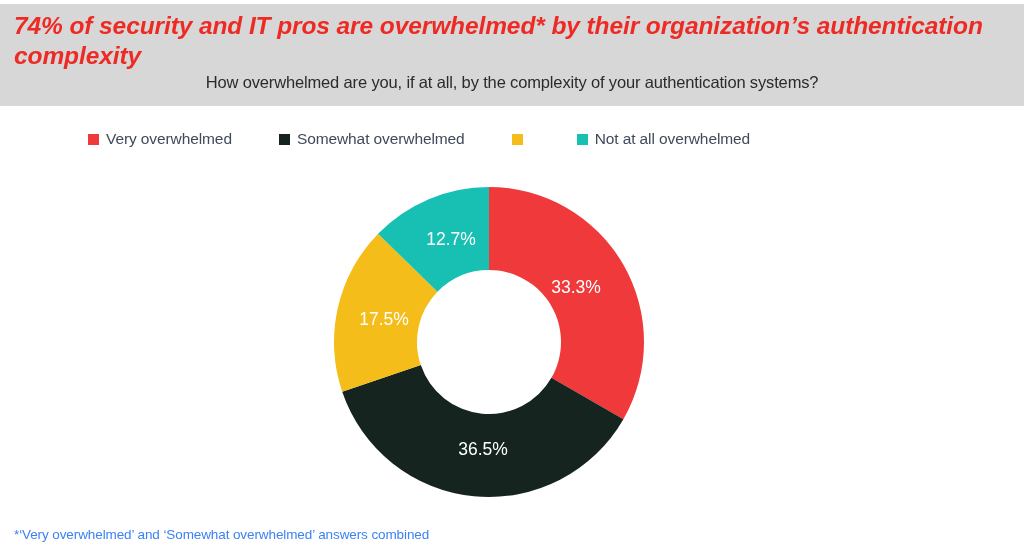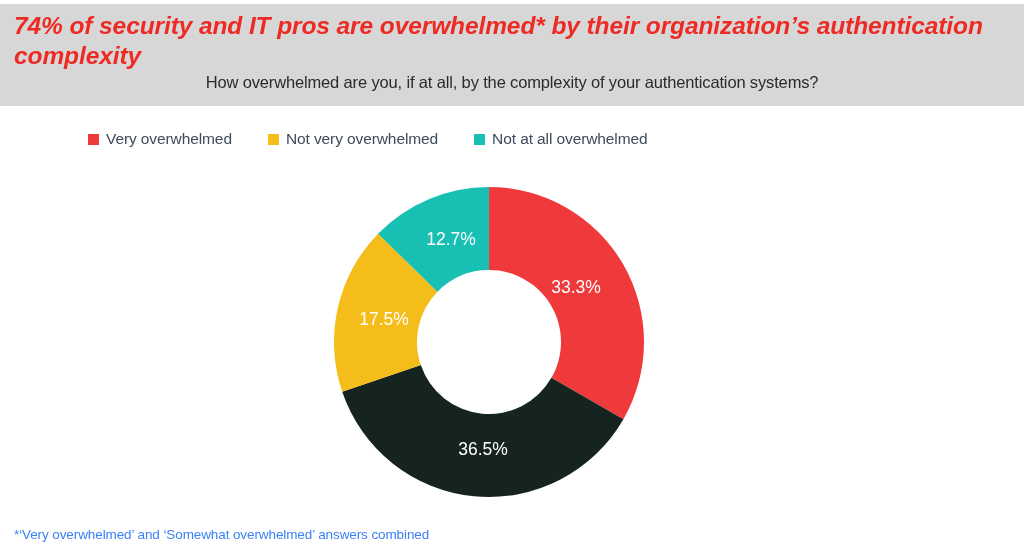--- a/index.html
+++ b/index.html
@@ -51,21 +51,21 @@
   #legend {
     position: absolute;
     left: 88px;
     top: 130px;
     display: flex;
     align-items: center;
   }
   .legend-item {
     display: flex;
     align-items: center;
-    margin-right: 36px;
+    margin-right: 47px;
   }
   .legend-swatch {
     width: 11px;
     height: 11px;
     margin-right: 7px;
     flex: 0 0 auto;
   }
   .legend-label {
     font-size: 15.5px;
     color: #3f4a5a;
@@ -111,24 +111,27 @@
 
 <div id="chart-subtitle">How overwhelmed are you, if at all, by the complexity of your authentication systems?</div>
 
 <div id="legend">
 
   <div class="legend-item">
     <span class="legend-swatch" style="background:#f0393b"></span>
     <span class="legend-label">Very overwhelmed</span>
   </div>
 
+  <div class="legend-item">
+    <span class="legend-swatch" style="background:#16241f"></span>
+    <span class="legend-label">Somewhat overwhelmed</span>
+  </div>
 
   <div class="legend-item">
     <span class="legend-swatch" style="background:#f5bd19"></span>
-    <span class="legend-label">Not very overwhelmed</span>
   </div>
 
   <div class="legend-item" style="margin-right:0">
     <span class="legend-swatch" style="background:#18bfb3"></span>
     <span class="legend-label">Not at all overwhelmed</span>
   </div>
 
 </div>
 
 <div id="donut-wrap">

